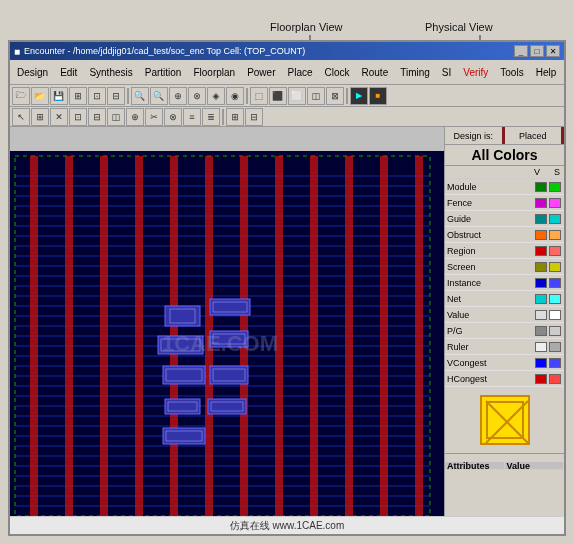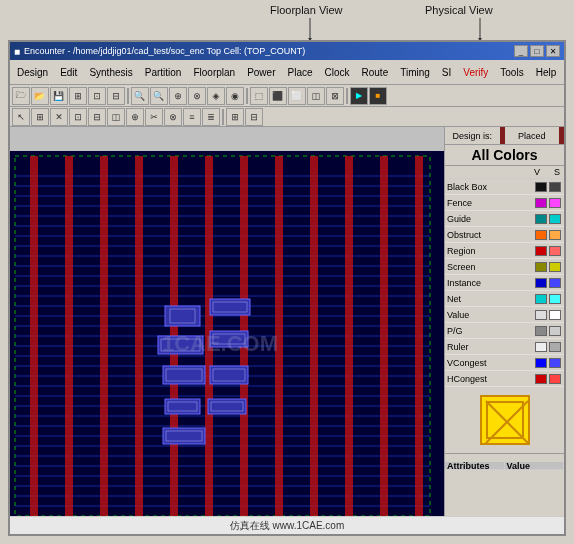--- a/index.html
+++ b/index.html
@@ -9,21 +9,21 @@
       background: #d4d0c8;
       font-family: 'Arial', sans-serif;
       font-size: 11px;
       overflow: hidden;
       position: relative;
     }
 
     
     .top-annotations {
       position: absolute;
-      top: 0;
+      top: 17px;
       left: 0;
       width: 532px;
       height: 40px;
       pointer-events: none;
     }
     .annotation-label {
       position: absolute;
       font-size: 11px;
       color: #111;
       white-space: nowrap;
@@ -160,21 +160,21 @@
     }
 
     .design-row {
       display: flex;
       height: 18px;
       border-bottom: 1px solid #999;
       font-size: 9px;
     }
     .design-cell {
       flex: 1;
-      border-right: 5px solid #7f1d1d;
+      border-right: 3px solid #7f1d1d;
       display: flex;
       align-items: center;
       justify-content: center;
       padding: 0 2px;
     }
 
     .panel-title {
       background: #d4d0c8;
       text-align: center;
       font-size: 14px;
@@ -452,23 +452,23 @@
       </div>
 
       <div class="panel-title">All Colors</div>
 
       <div class="color-header">
         <span style="margin-right:14px;">V</span>
         <span>S</span>
       </div>
 
       <div class="color-row">
-        <span class="color-label">Black Box</span>
-        <div class="color-swatch" style="background:#111111;"></div>
-        <div class="color-swatch2" style="background:#444444;"></div>
+        <span class="color-label">Module</span>
+        <div class="color-swatch" style="background:#008000;"></div>
+        <div class="color-swatch2" style="background:#00cc00;"></div>
       </div>
       <div class="color-row">
         <span class="color-label">Fence</span>
         <div class="color-swatch" style="background:#cc00cc;"></div>
         <div class="color-swatch2" style="background:#ff44ff;"></div>
       </div>
       <div class="color-row">
         <span class="color-label">Guide</span>
         <div class="color-swatch" style="background:#008888;"></div>
         <div class="color-swatch2" style="background:#00cccc;"></div>

